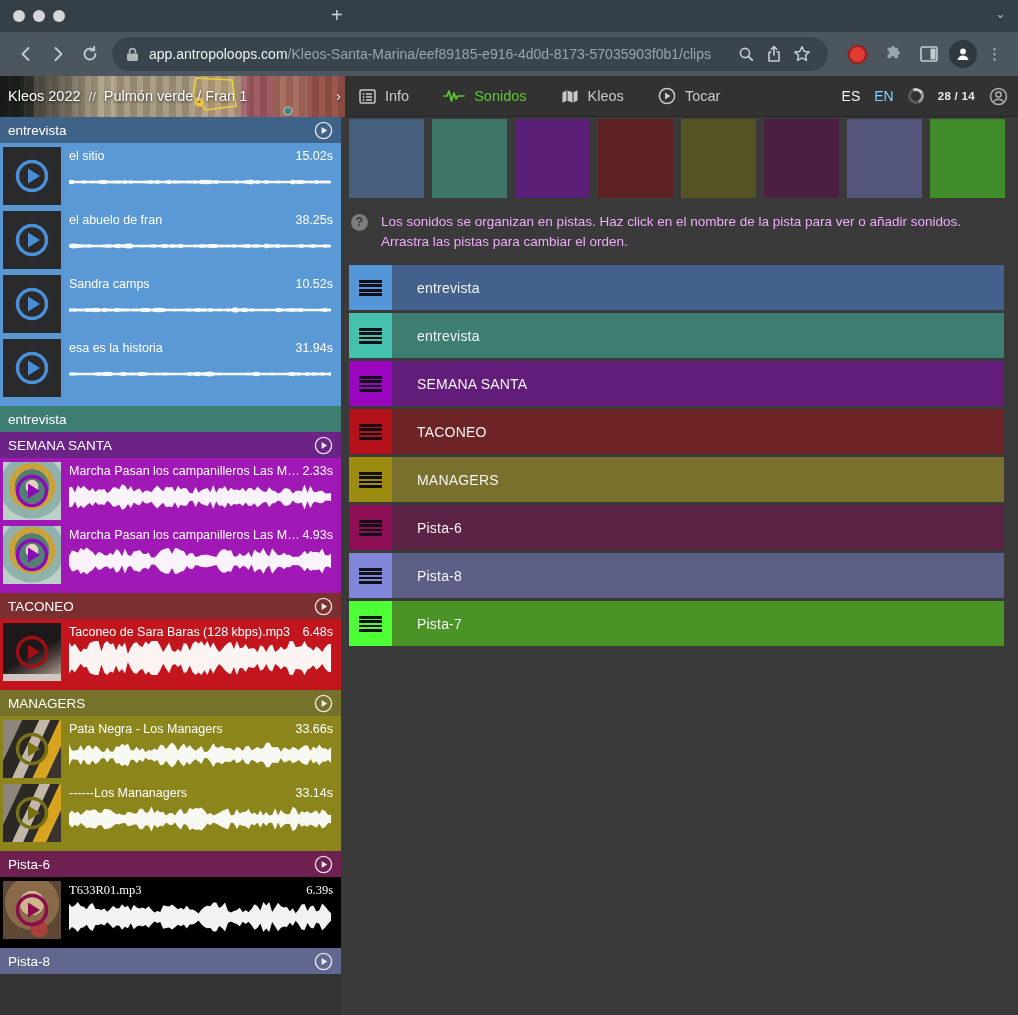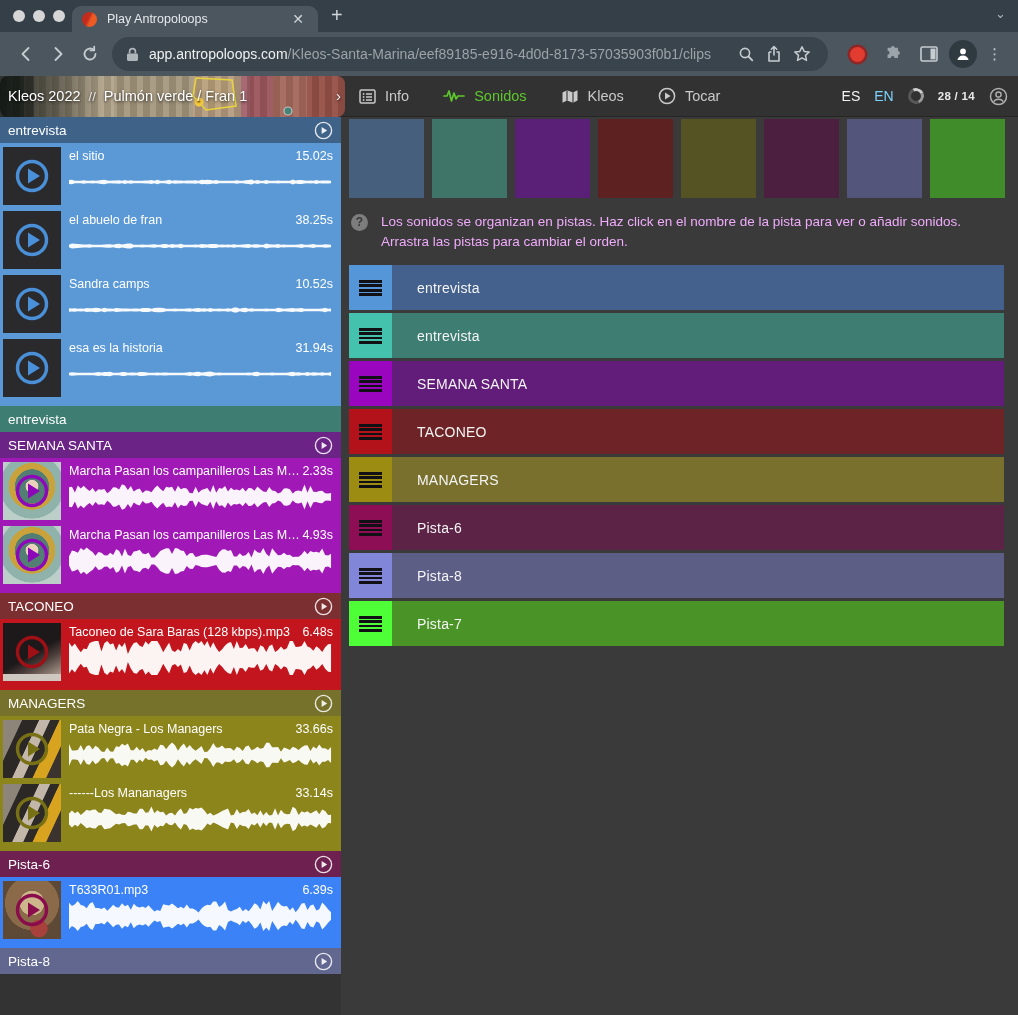--- a/index.html
+++ b/index.html
@@ -36,21 +36,21 @@
   .menu-dots { color:#c6cdd1; font-size:15px; letter-spacing:0; padding:0 6px; }
 
   
   .appheader { height:41px; background:#323232; display:flex; align-items:center; position:relative;
                border-bottom:1px solid #262626; }
   .header-map { position:relative; width:345px; height:41px; flex:none; overflow:hidden;
     background:
       linear-gradient(90deg, rgba(18,22,20,.88) 0, rgba(18,22,20,.5) 16%, rgba(0,0,0,0) 30%),
       repeating-linear-gradient(90deg, rgba(0,0,0,.10) 0 7px, rgba(255,255,255,.06) 7px 13px),
       linear-gradient(90deg,#37402f 0 7%, #6d6557 7% 10%, #b2a48a 10% 33%, #a5977d 33% 56%,
-                      #b59b81 56% 70%, #a2606a 70% 79%, #ad786c 79% 89%, #99584f 89%); border-radius: 8px; }
+                      #b59b81 56% 70%, #a2606a 70% 79%, #ad786c 79% 89%, #99584f 89%); }
   .header-map svg { position:absolute; inset:0; }
   .breadcrumb { position:absolute; left:8px; top:0; height:41px; display:flex; align-items:center;
                 gap:8px; color:#fff; font-size:14.5px; text-shadow:0 1px 3px rgba(0,0,0,.75);
                 white-space:nowrap; z-index:2; }
   .crumb-sep { font-size:13px; color:#e8e8e8; }
   .crumb-chevron { position:absolute; right:4px; top:11px; color:#f0f0f0; font-size:15px; z-index:2;
                    text-shadow:0 1px 3px rgba(0,0,0,.75); }
   .mainnav { display:flex; align-items:center; margin-left:14px; }
   .navitem { display:flex; align-items:center; gap:9px; color:#c9c9c9; font-size:14.5px;
              margin-right:34px; cursor:pointer; }
@@ -112,25 +112,20 @@
   .track-label { margin-left:25px; color:#f4f4f4; font-size:14px; letter-spacing:.2px; }
 </style>
 </head>
 <body>
 
 <div class="tabstrip">
   <div class="traffic">
     <span class="light"></span>
     <span class="light"></span>
     <span class="light"></span>
-  </div>
-  <div class="tab">
-    <span class="favicon"></span>
-    <span class="tab-title">Play Antropoloops</span>
-    <span class="tab-close">✕</span>
   </div>
   <span class="newtab">+</span>
   <span class="tab-chevron">⌄</span>
 </div>
 
 <div class="toolbar">
   <span class="navbtn">
     <svg width="18" height="18" viewBox="0 0 18 18">
         <path d="M11.5 3 L5.5 9 L11.5 15" stroke="#c6cdd1" stroke-width="1.8" fill="none" stroke-linecap="round" stroke-linejoin="round"></path>
       </svg>
@@ -491,21 +486,21 @@
   </div>
 
   <div class="section">
     <div class="section-header" style="background: rgb(110, 33, 80);">
       <span class="sh-name">Pista-6</span>
       <svg class="sh-play" width="19" height="19" viewBox="0 0 19 19">
             <circle cx="9.5" cy="9.5" r="8.1" fill="none" stroke="rgba(255,255,255,0.85)" stroke-width="1.4"></circle>
             <path d="M7.6 6 L13.2 9.5 L7.6 13 Z" fill="rgba(255,255,255,0.9)"></path>
           </svg>
     </div>
-    <div class="section-body" style="background: #3b82f6;">
+    <div class="section-body" style="background: #000000; font-family: Liberation Serif, serif;">
   <div class="clip">
     <div class="clip-thumb thumb-church">
       <span class="thumb-play">
         <svg width="38" height="38" viewBox="0 0 38 38">
                   <circle class="pb-ring" cx="19" cy="19" r="14.5" fill="none" stroke-width="3.4" stroke="#8a0c4c"></circle>
                   <path class="pb-tri" d="M15 11.5 L27 19 L15 26.5 Z" fill="#8a0c4c"></path>
                 </svg>
       </span>
     </div>
     <div class="clip-content">

